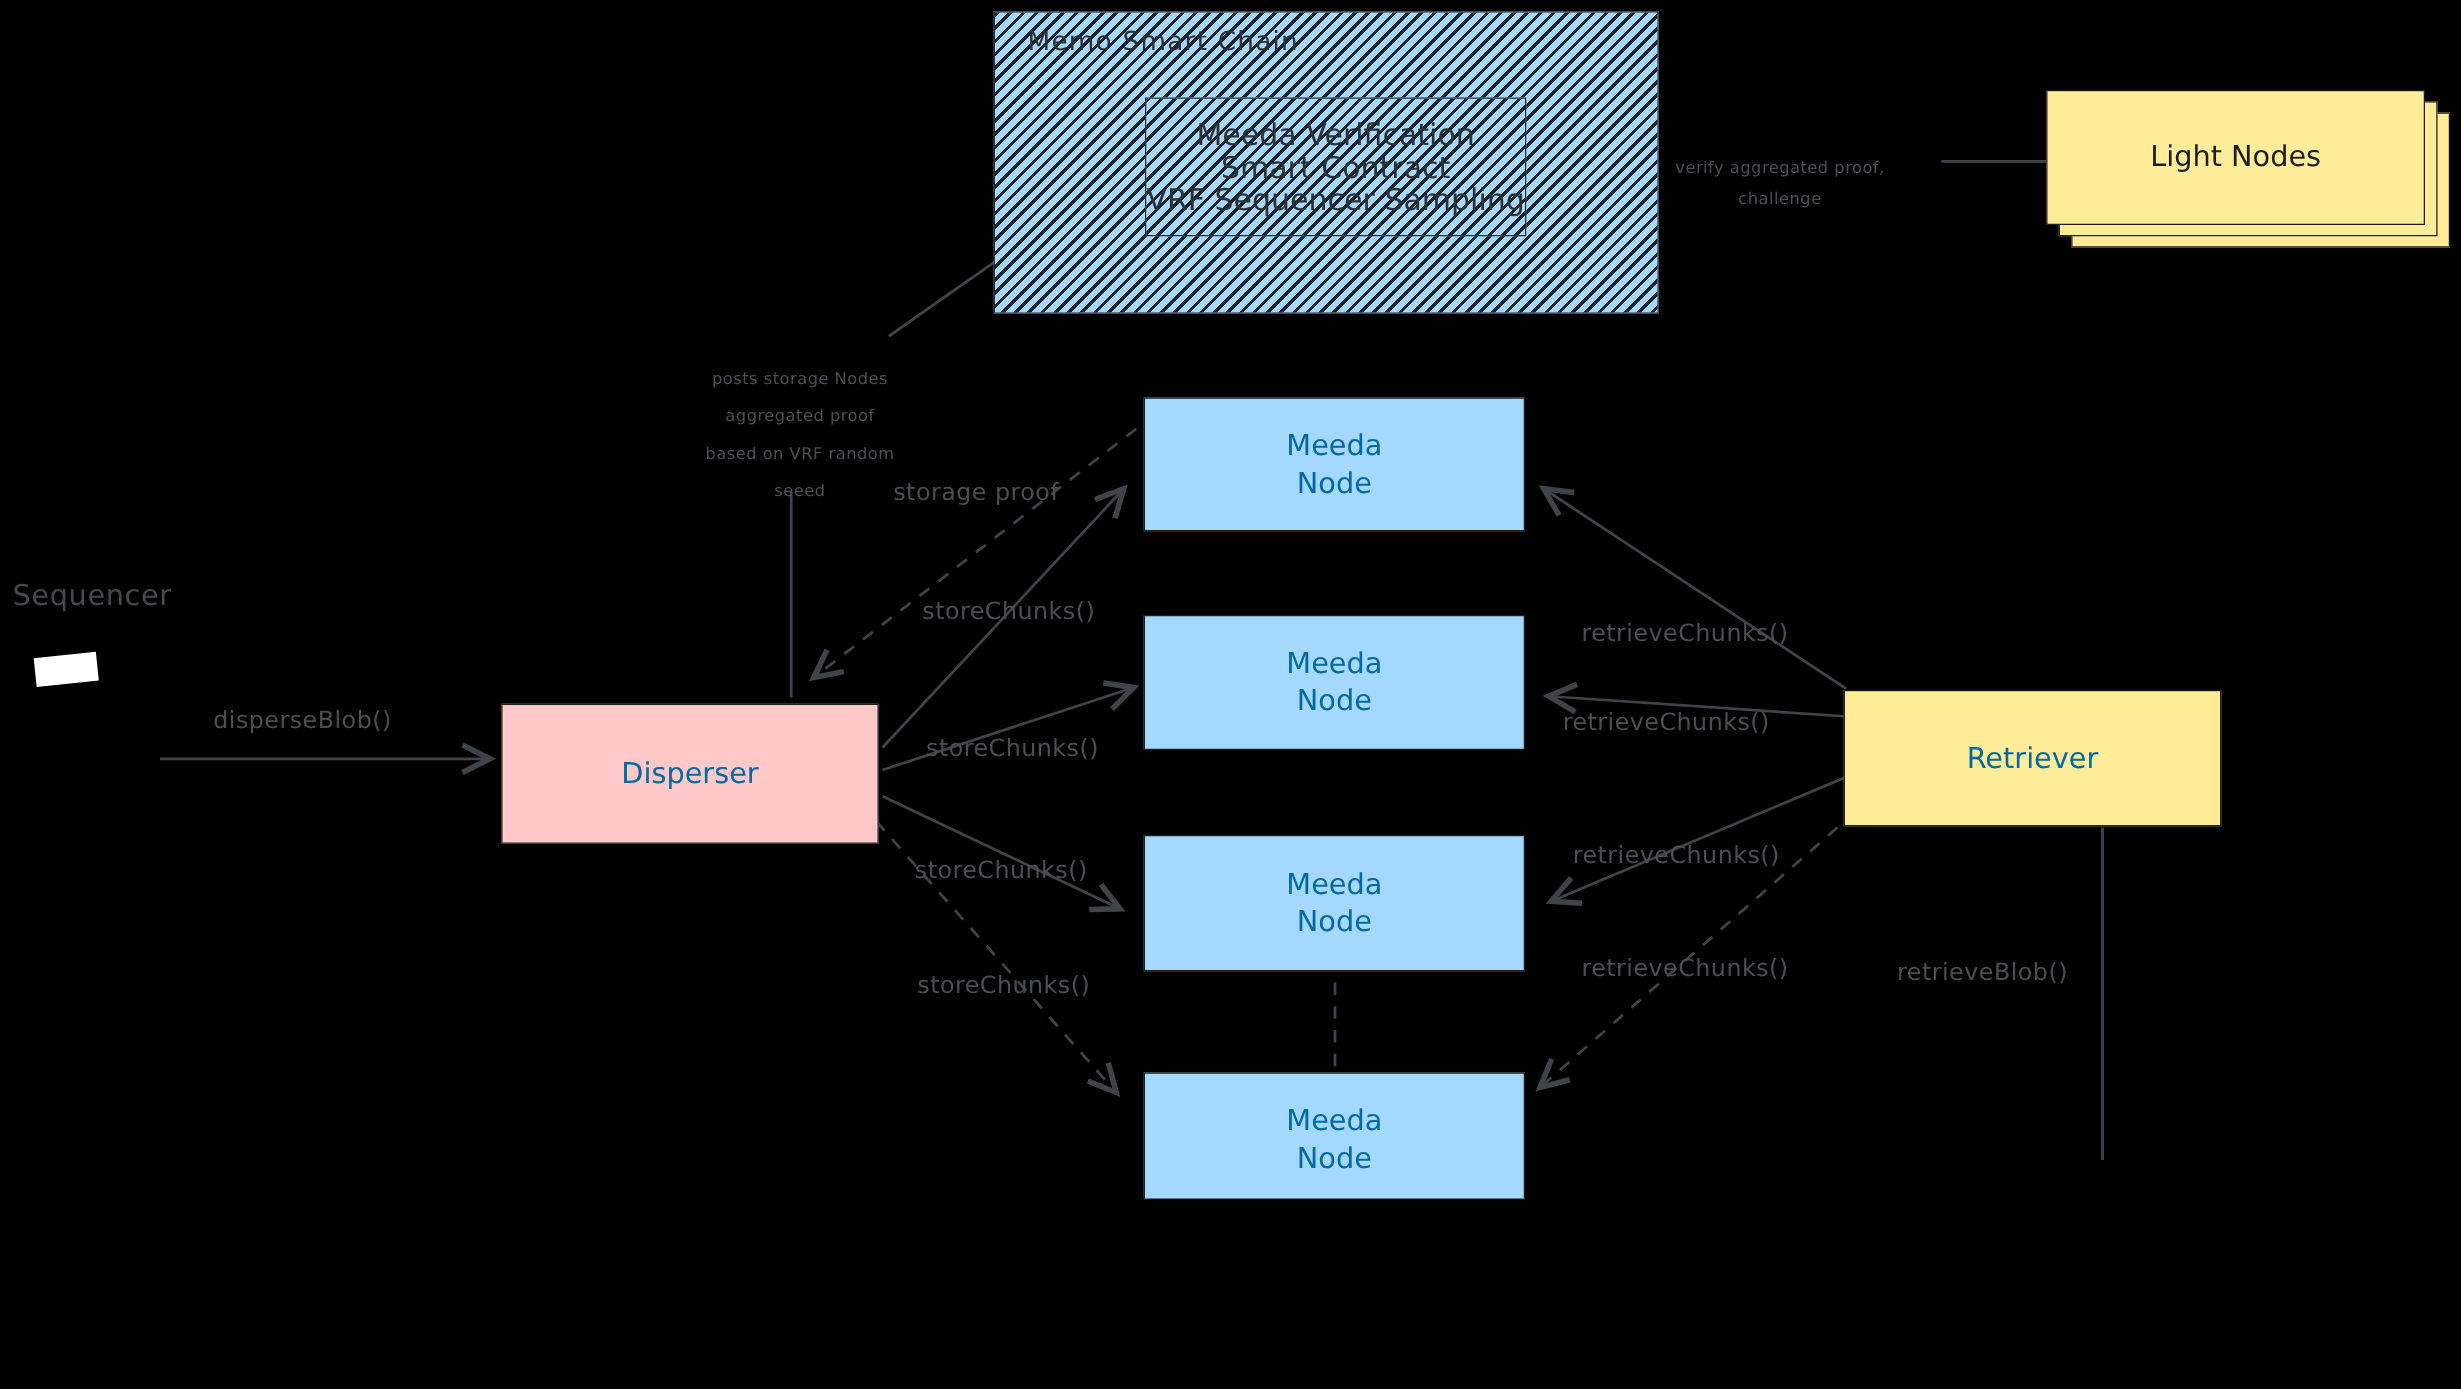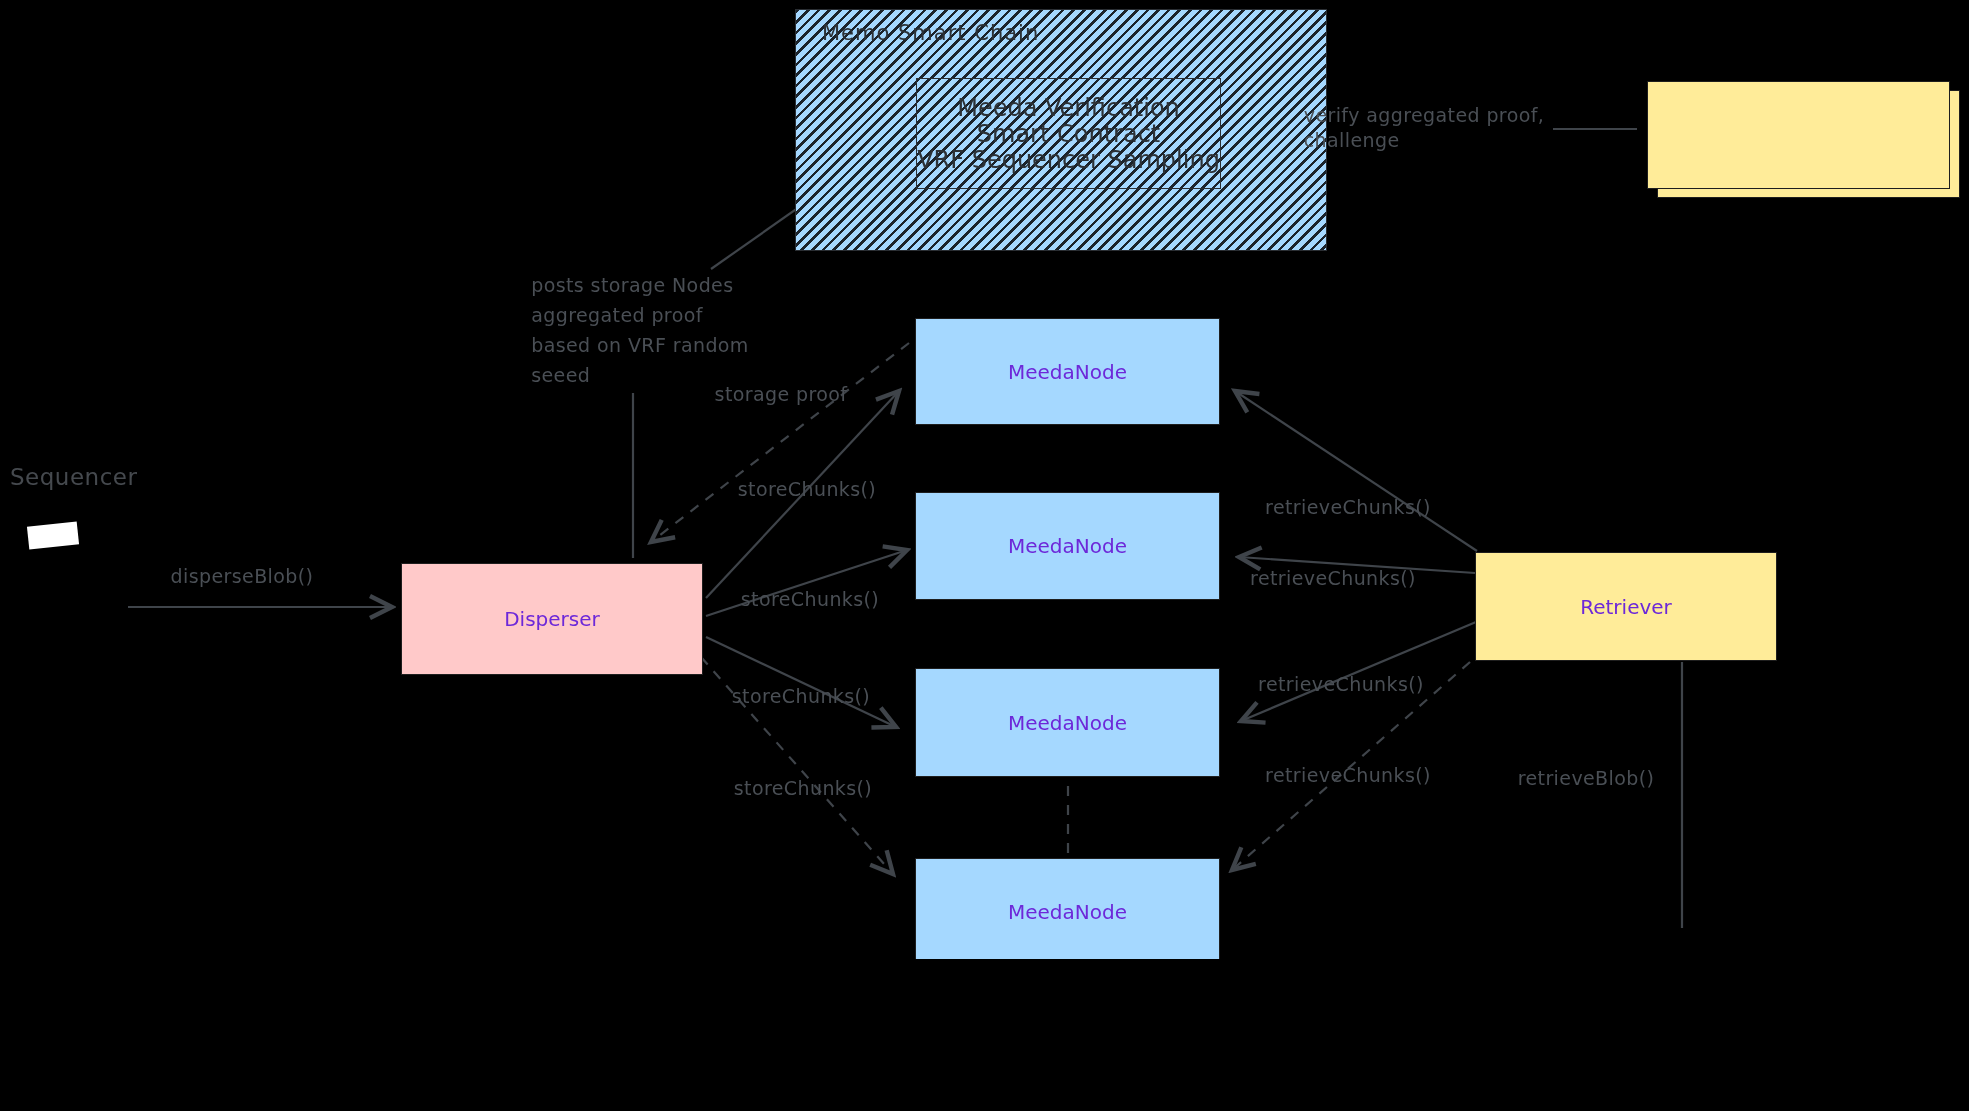--- a/index.html
+++ b/index.html
@@ -3,42 +3,42 @@
 <meta charset="utf-8">
 <style>
   html,body{margin:0;padding:0;background:#000;}
   #canvas{position:relative;width:1969px;height:959px;background:#000;overflow:hidden;
           font-family:"DejaVu Sans",sans-serif;}
   svg.wires{position:absolute;left:0;top:0;width:1969px;height:1111px;pointer-events:none;}
   .wire{stroke:#3f444a;stroke-width:2.2;fill:none;}
   .dashed{stroke-dasharray:10 9;}
 
   .box{position:absolute;border:1.6px solid #1e1e1e;display:flex;align-items:center;
-       justify-content:center;flex-direction:row;color:#6d28d9;font-size:20px;
+       justify-content:center;flex-direction:column;color:#0369a1;font-size:23px;
        text-align:center;line-height:30px;box-sizing:border-box;}
   .blue{background:#a5d8ff;}
   .pink{background:#ffc9c9;}
   .yellow{background:#ffec99;}
 
   .hatch{background-color:#a5d8ff;
          background-image:repeating-linear-gradient(135deg,
            rgba(8,10,14,0.88) 0 2.6px, rgba(165,216,255,0) 2.6px 7.5px);
          border:1.6px solid #2a2e33;position:absolute;box-sizing:border-box;}
   .chain-title{position:absolute;left:26px;top:11px;font-size:21px;color:#2c3136;
                letter-spacing:1px;white-space:nowrap;font-weight:500;}
   .contract-text{position:absolute;inset:0;display:flex;flex-direction:column;
                  align-items:center;justify-content:center;color:#2c3136;font-size:24px;
                  line-height:26px;text-align:center;font-weight:500;}
   .contract-text .l1{max-width:255px;}
   .contract-text .l2{white-space:nowrap;}
 
   .elabel{position:absolute;transform:translate(-50%,-50%);color:#4a4f55;font-size:19px;
           white-space:nowrap;letter-spacing:.4px;}
-  .eblock{position:absolute;transform:translate(-50%,-50%);color:#4a4f55;font-size:19px;
-          text-align:left;letter-spacing:.4px;}
+  .eblock{position:absolute;transform:translate(-50%,-50%);color:#4a4f55;font-size:13px;
+          text-align:center;letter-spacing:.4px;margin-top:19px;}
   .posts{line-height:30px;}
   .verify{line-height:25px;}
   .actor{position:absolute;color:#45494e;font-size:23px;letter-spacing:.5px;white-space:nowrap;}
 
   .card{position:absolute;width:303px;height:108px;border:1.6px solid #1e1e1e;
         background:#ffec99;box-sizing:border-box;}
   .card.front{display:flex;align-items:center;justify-content:center;
               color:#1e1e1e;font-size:23px;}
 
   .laptop-screen{position:absolute;left:28px;top:524px;width:50px;height:23px;
@@ -78,20 +78,23 @@
     <div class="hatch" style="left:120px;top:68px;width:305px;height:111px;">
       <div class="contract-text">
         <span class="l1">Meeda Verification Smart Contract</span>
         <span class="l2">VRF Sequencer Sampling</span>
       </div>
     </div>
   </div>
 
   <div class="card" style="left:1657px;top:90px;"></div>
   <div class="card" style="left:1647px;top:81px;"></div>
+  <div class="card front" style="left:1637px;top:72px;">
+    <span>Light Nodes</span>
+  </div>
 
   <div class="box pink" style="left:401px;top:563px;width:302px;height:112px;">
     <span>Disperser</span>
   </div>
 
   <div class="box yellow" style="left:1475px;top:552px;width:302px;height:109px;">
     <span>Retriever</span>
   </div>
 
   <div class="box blue" style="left:915px;top:318px;width:305px;height:107px;">

